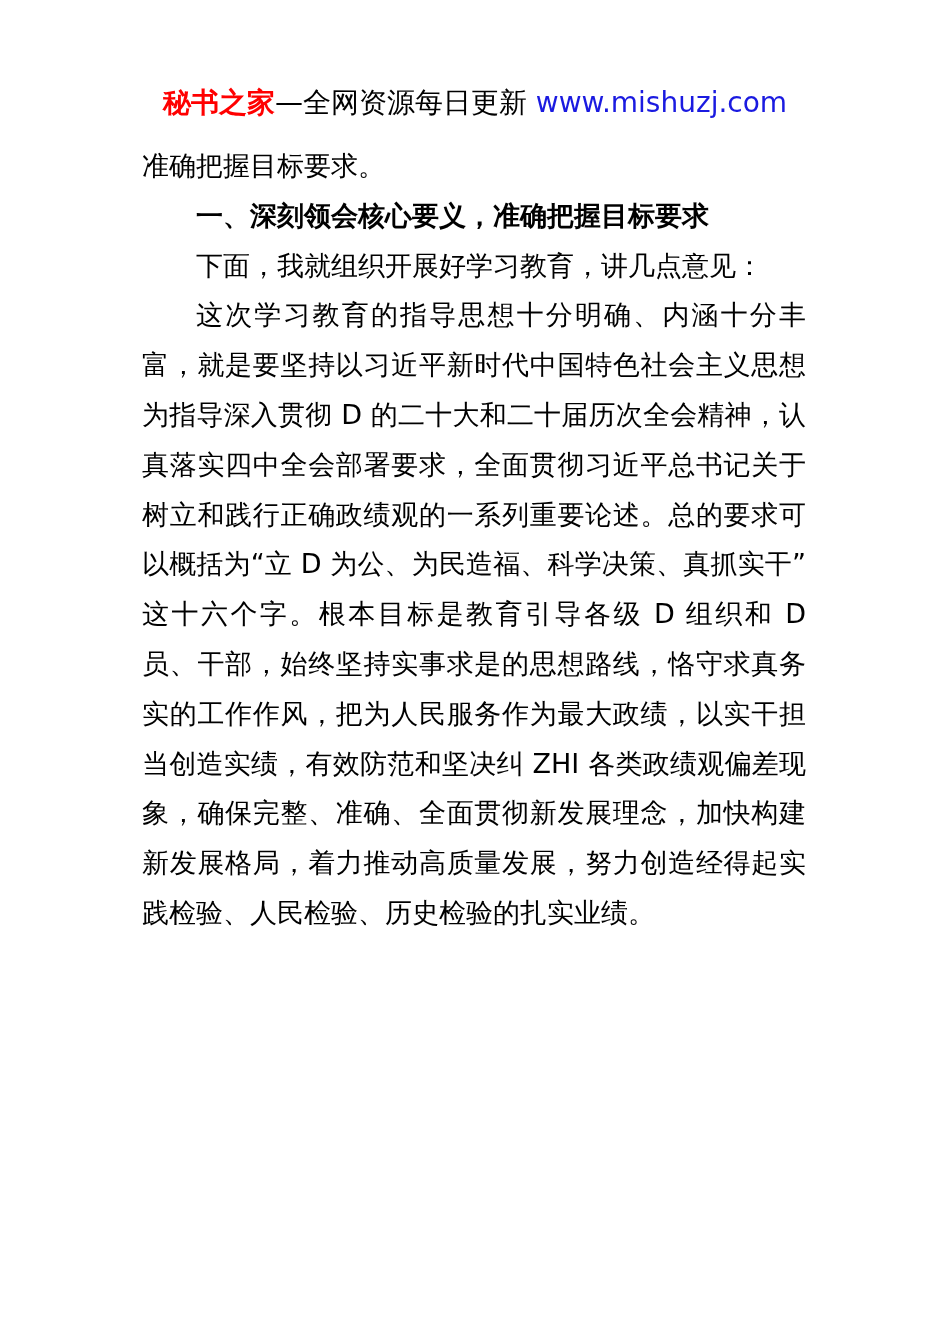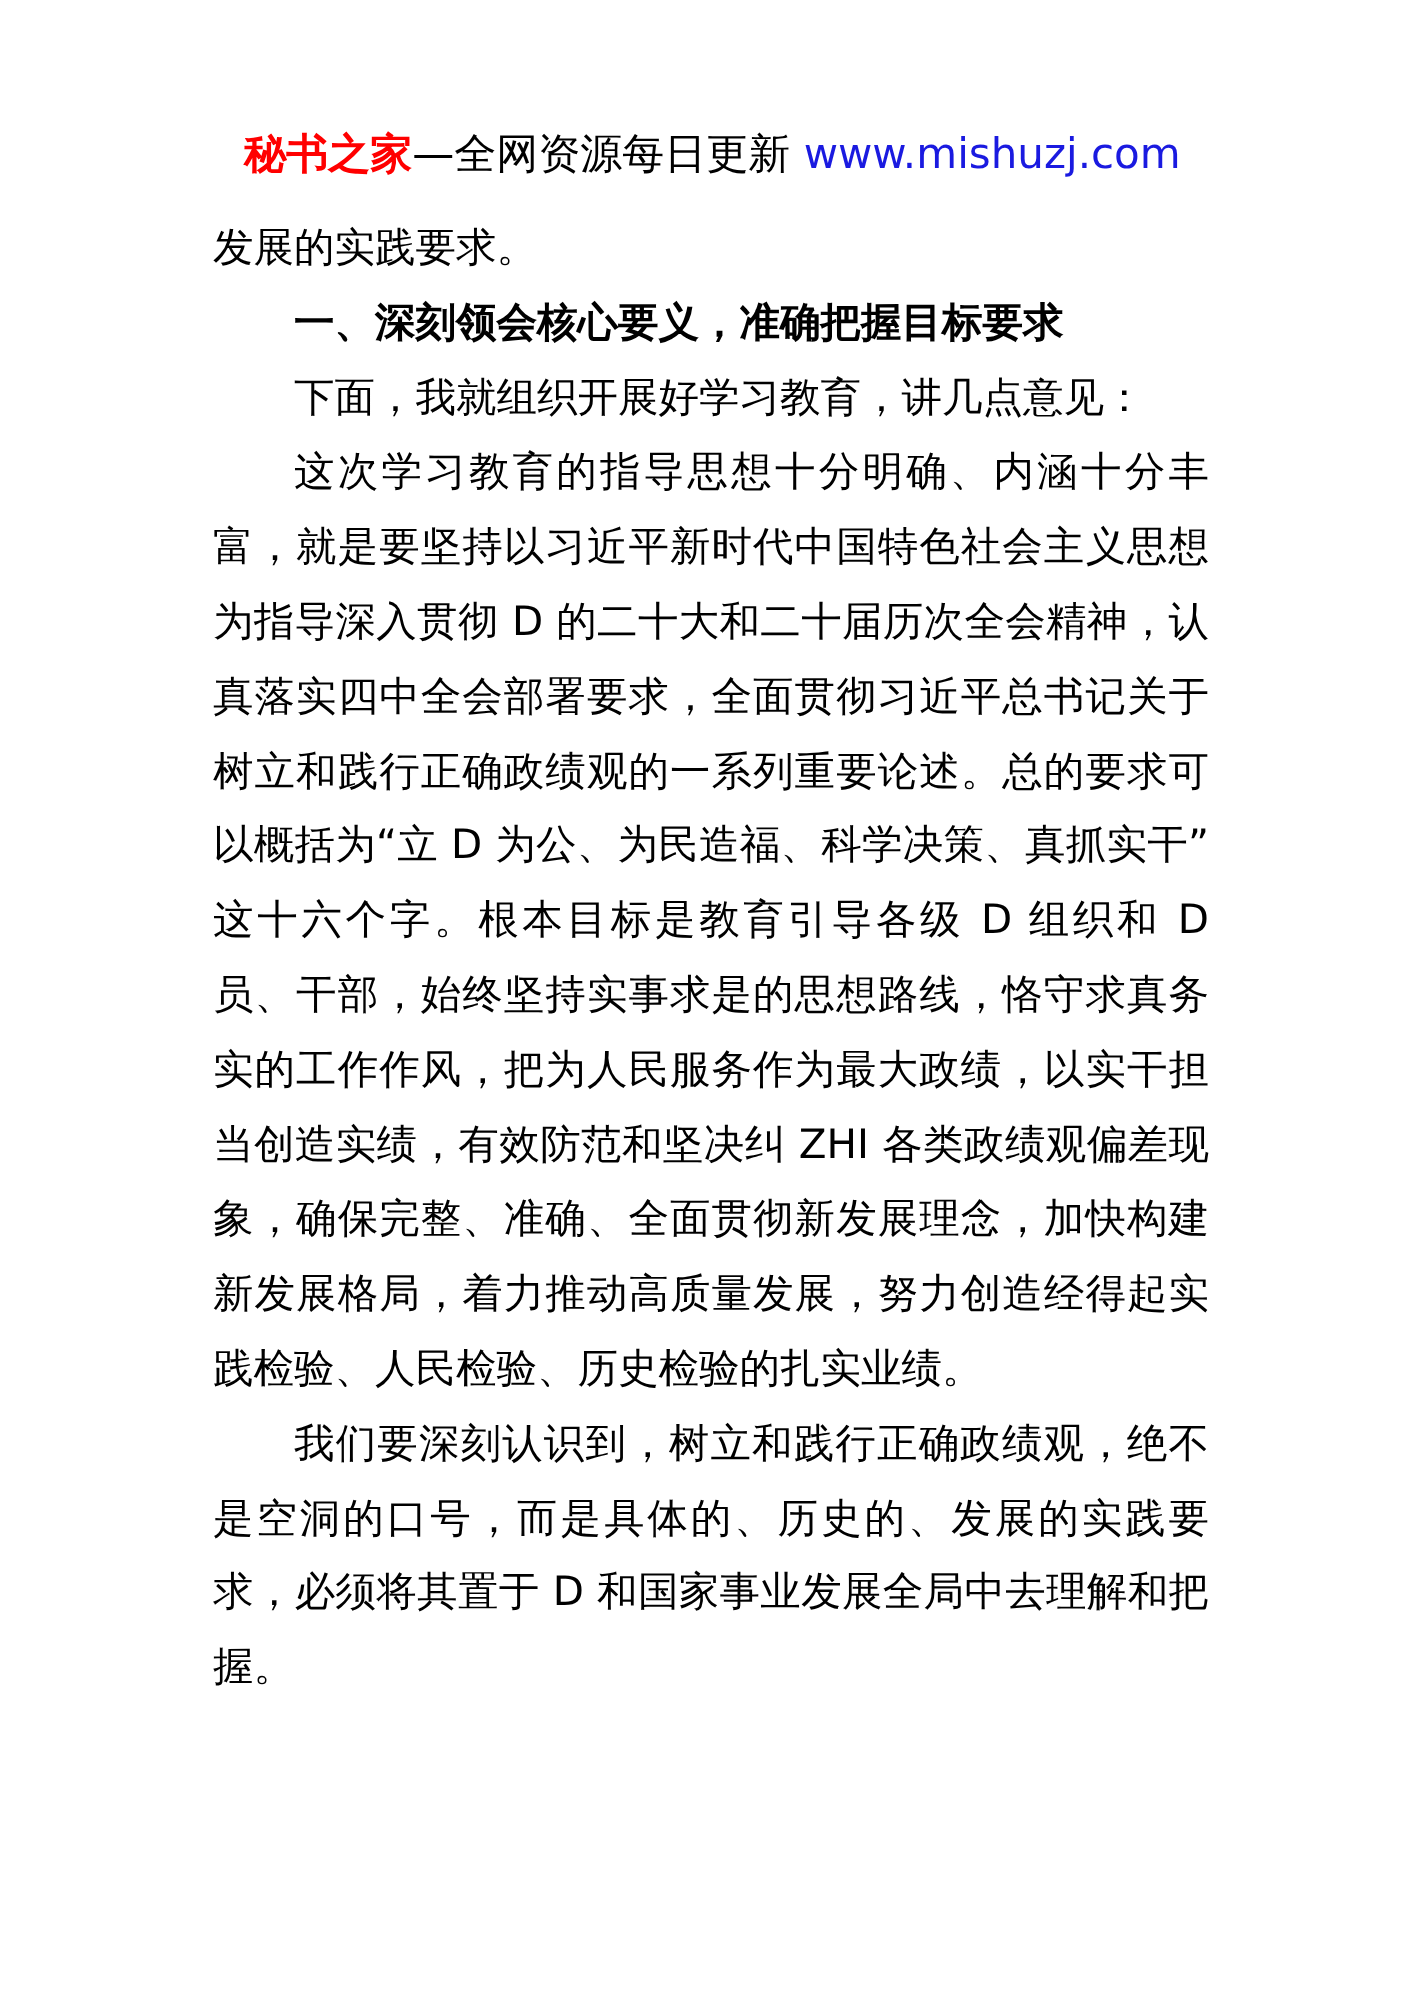--- a/index.html
+++ b/index.html
@@ -66,20 +66,19 @@
   }
 </style>
 </head>
 <body>
 
 <div class="doc">
 
   <header class="doc-header"><span class="site-name">秘书之家</span><span class="tagline">—全网资源每日更新 </span><a class="site-url">www.mishuzj.com</a></header>
 
   <main class="doc-body">
-    <p class="para">发展的实践要求。</p>
+    <p class="para">准确把握目标要求。</p>
     <p class="para indent heading">一、深刻领会核心要义，准确把握目标要求</p>
     <p class="para indent">下面，我就组织开展好学习教育，讲几点意见：</p>
     <p class="para indent">这次学习教育的指导思想十分明确、内涵十分丰富，就是要坚持以习近平新时代中国特色社会主义思想为指导深入贯彻 D 的二十大和二十届历次全会精神，认真落实四中全会部署要求，全面贯彻习近平总书记关于树立和践行正确政绩观的一系列重要论述。总的要求可以概括为“立 D 为公、为民造福、科学决策、真抓实干”这十六个字。根本目标是教育引导各级 D 组织和 D 员、干部，始终坚持实事求是的思想路线，恪守求真务实的工作作风，把为人民服务作为最大政绩，以实干担当创造实绩，有效防范和坚决纠 ZHI 各类政绩观偏差现象，确保完整、准确、全面贯彻新发展理念，加快构建新发展格局，着力推动高质量发展，努力创造经得起实践检验、人民检验、历史检验的扎实业绩。</p>
-    <p class="para indent">我们要深刻认识到，树立和践行正确政绩观，绝不是空洞的口号，而是具体的、历史的、发展的实践要求，必须将其置于 D 和国家事业发展全局中去理解和把握。</p>
   </main>
 
 </div>
 
 </body></html>

